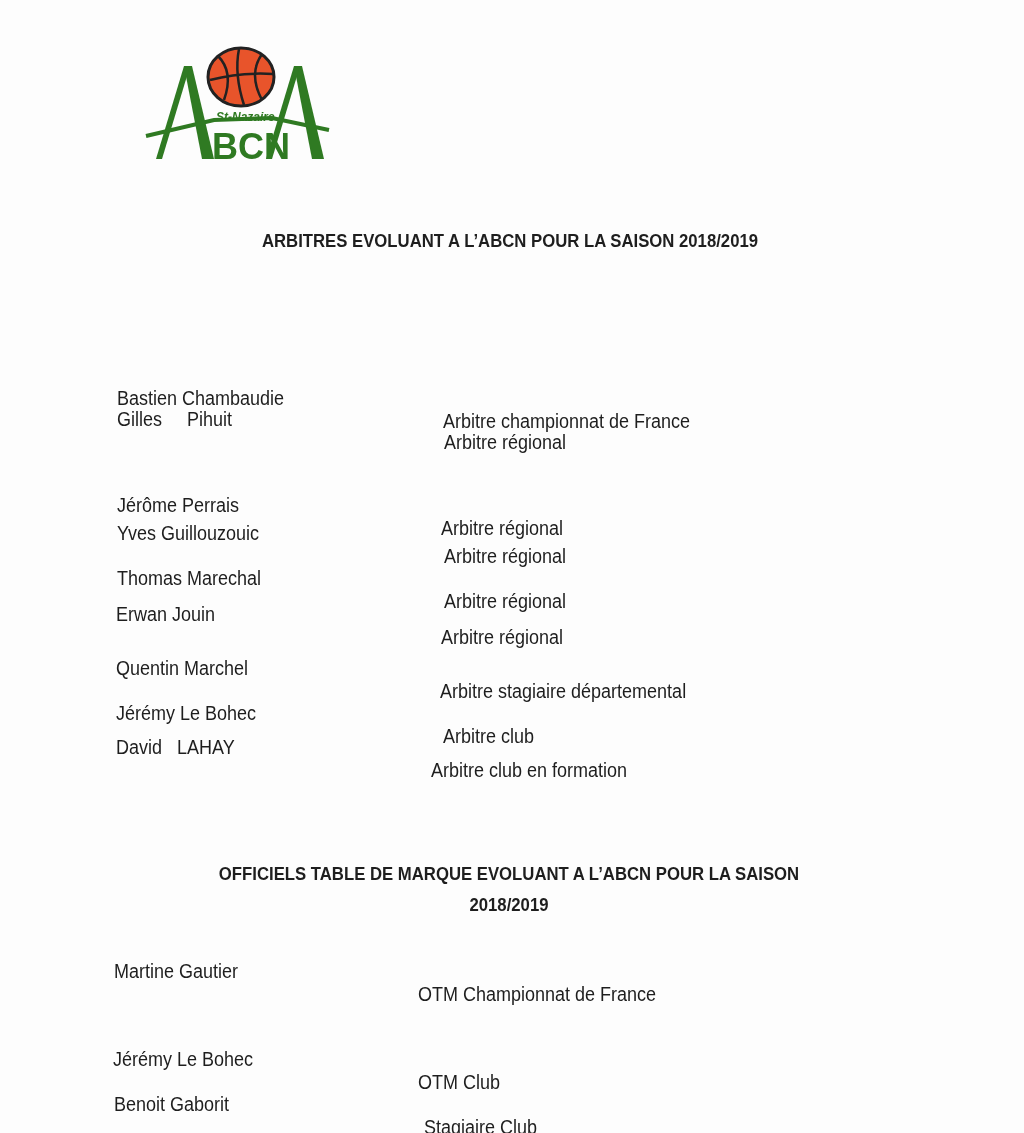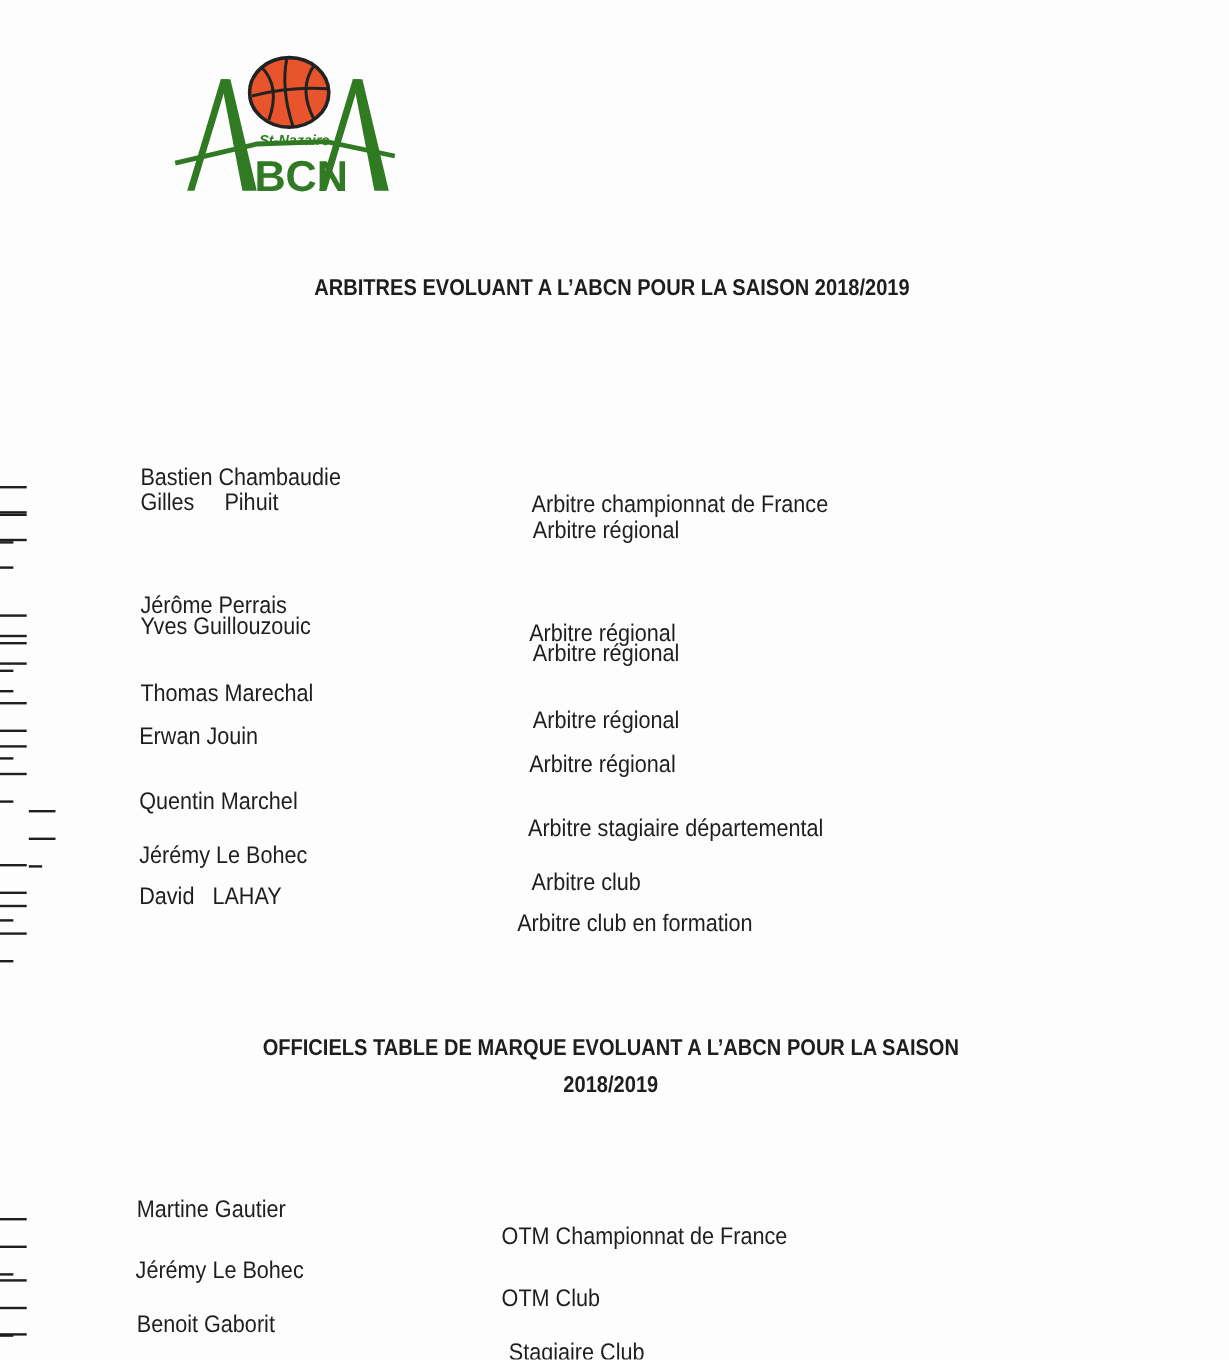--- a/index.html
+++ b/index.html
@@ -8,21 +8,21 @@
     font-family:"Liberation Sans", "DejaVu Sans", sans-serif; color:#222;
   }
   .logo { position:absolute; left:144px; top:44px; width:190px; height:122px; }
   .title {
     position:absolute; left:0; width:1024px; text-align:center;
     font-weight:bold; font-size:19px; letter-spacing:0px; color:#1e1e1e;
     transform:scaleX(0.88); transform-origin:center;
   }
   .title1 { top:230px; left:-2px; }
   .title2 { top:858px; line-height:31px; left:-3px; }
-  .row { position:absolute; font-size:20px; color:#1e1e1e; white-space:pre;text-decoration:underline; }
+  .row { position:absolute; font-size:20px; color:#1e1e1e; white-space:pre; }
   .row span { position:absolute; white-space:pre; transform:scaleX(0.9); transform-origin:left; }
 </style>
 </head>
 <body>
 
 <div class="logo">
   <svg width="190" height="122" viewBox="0 0 190 122">
 
     <ellipse cx="97" cy="33" rx="33" ry="29" fill="#e8542b" stroke="#222" stroke-width="3"></ellipse>
     <path d="M66 36 Q97 28 129 30" stroke="#222" stroke-width="2.5" fill="none"></path>
@@ -51,21 +51,21 @@
     <span style="left:443px;">Arbitre championnat de France</span>
   </div>
   <div class="row" style="top:385px;">
     <span style="left:117px;">Gilles     Pihuit</span>
     <span style="left:444px;">Arbitre régional</span>
   </div>
   <div class="row" style="top:471px;">
     <span style="left:117px;">Jérôme Perrais</span>
     <span style="left:441px;">Arbitre régional</span>
   </div>
-  <div class="row" style="top:488px;">
+  <div class="row" style="top:499px;">
     <span style="left:117px;">Yves Guillouzouic</span>
     <span style="left:444px;">Arbitre régional</span>
   </div>
   <div class="row" style="top:544px;">
     <span style="left:117px;">Thomas Marechal</span>
     <span style="left:444px;">Arbitre régional</span>
   </div>
   <div class="row" style="top:580px;">
     <span style="left:116px;">Erwan Jouin</span>
     <span style="left:441px;">Arbitre régional</span>
@@ -83,21 +83,21 @@
     <span style="left:431px;">Arbitre club en formation</span>
   </div>
 </div>
 
 <div class="title title2">
   <div>OFFICIELS TABLE DE MARQUE EVOLUANT A L’ABCN POUR LA SAISON</div>
   <div>2018/2019</div>
 </div>
 
 <div>
-  <div class="row" style="top:974px;">
+  <div class="row" style="top:937px;">
     <span style="left:114px;">Martine Gautier</span>
     <span style="left:418px;">OTM Championnat de France</span>
   </div>
   <div class="row" style="top:1025px;">
     <span style="left:113px;">Jérémy Le Bohec</span>
     <span style="left:418px;">OTM Club</span>
   </div>
   <div class="row" style="top:1070px;">
     <span style="left:114px;">Benoit Gaborit</span>
     <span style="left:424px;">Stagiaire Club</span>

